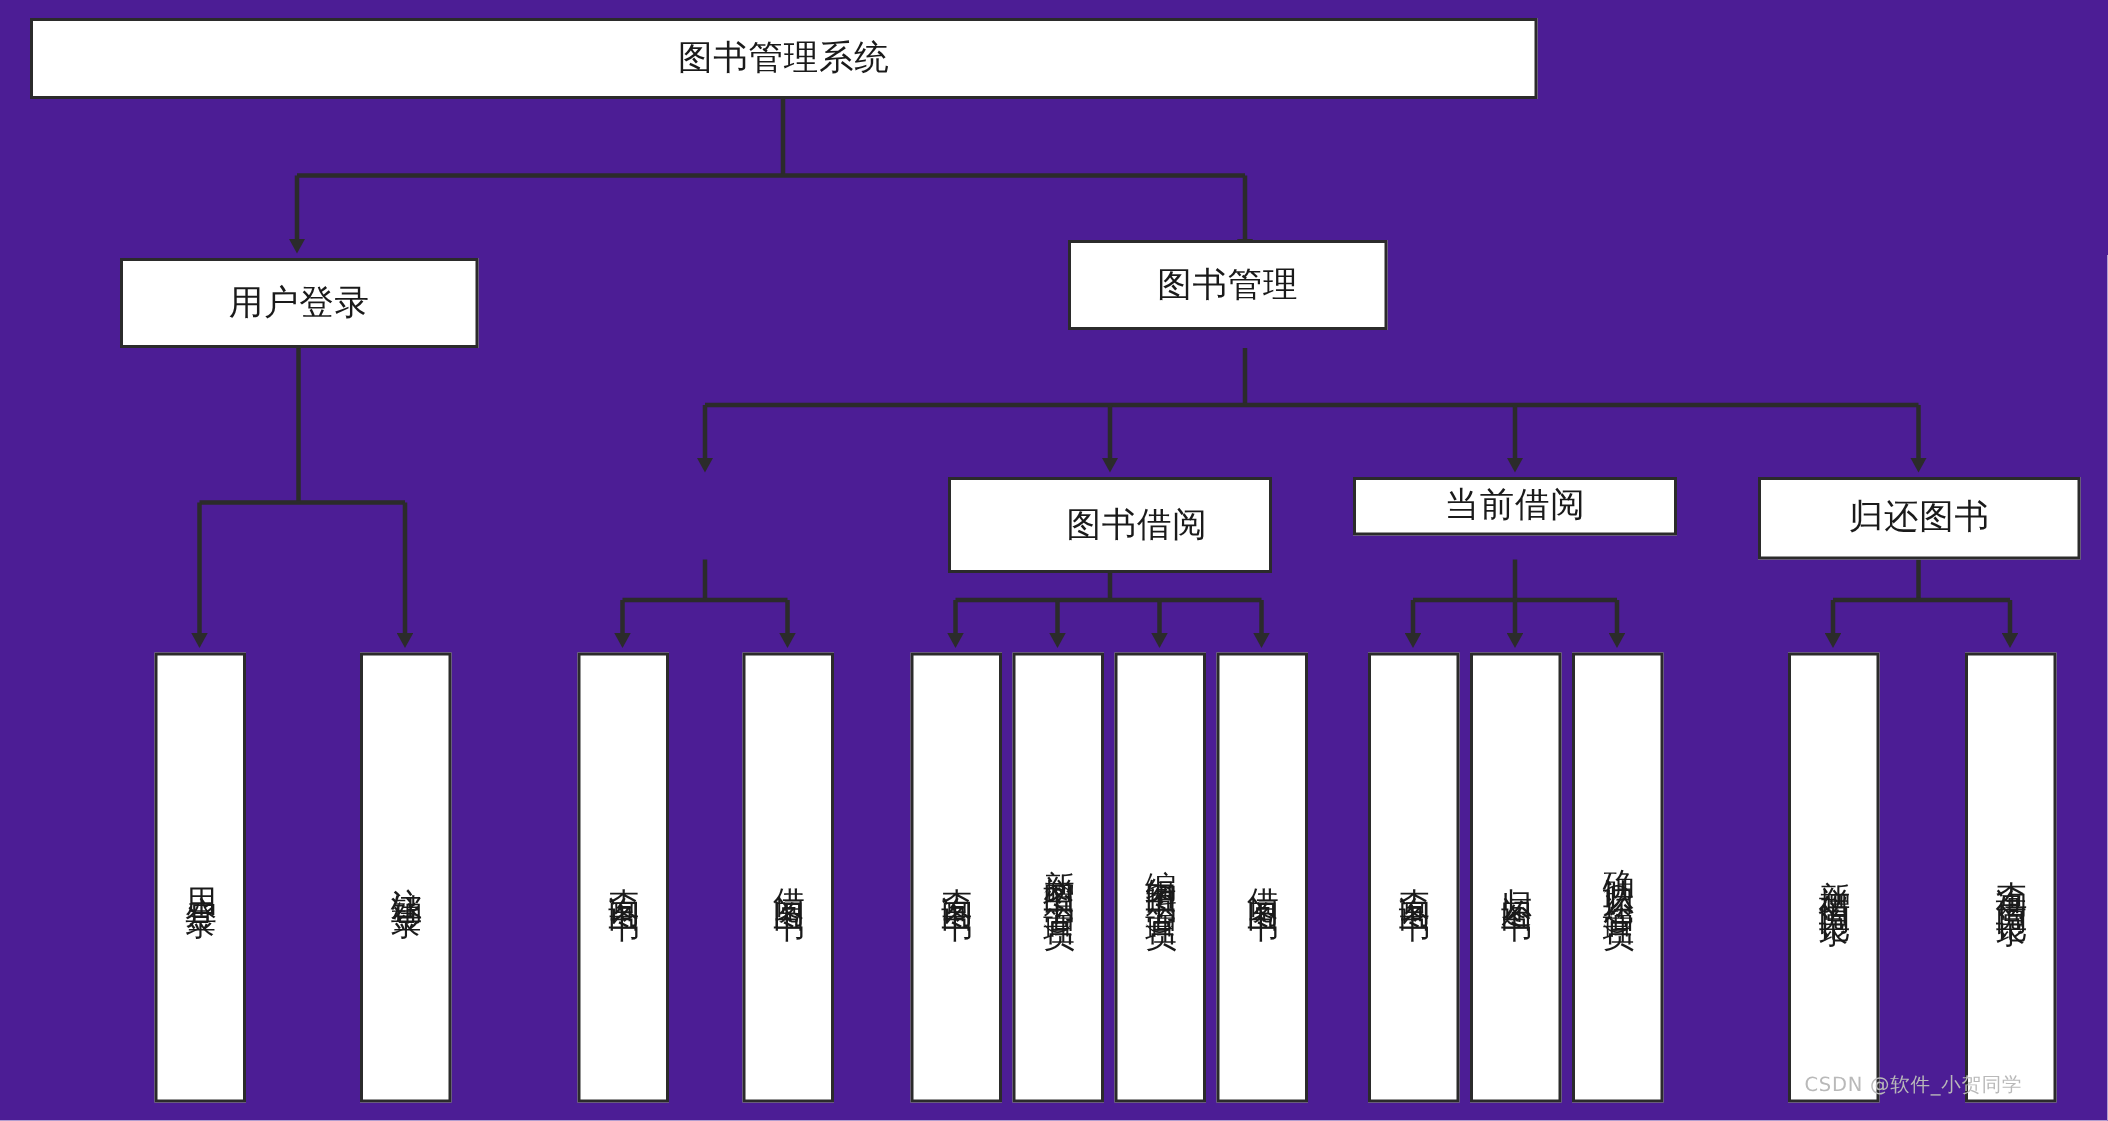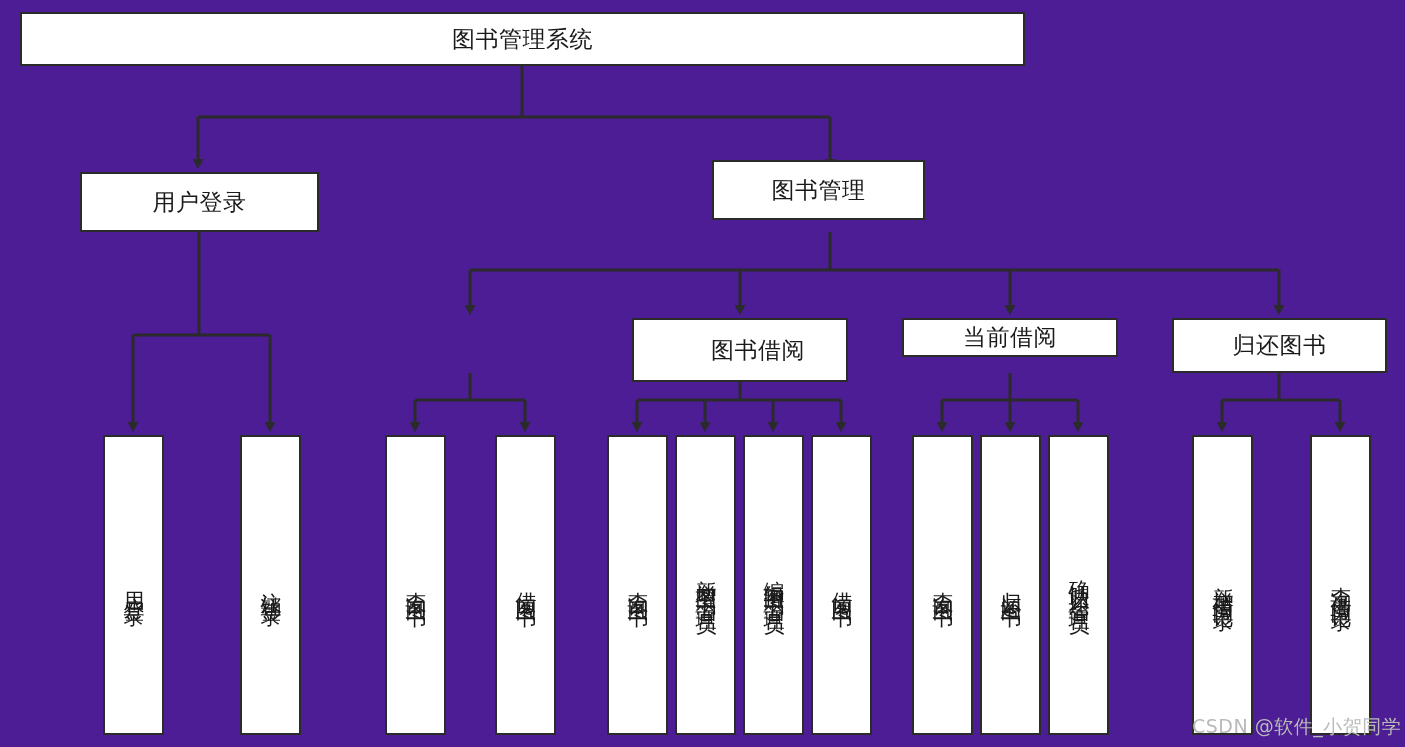--- a/index.html
+++ b/index.html
@@ -57,25 +57,26 @@
   .node.vert .label {
     writing-mode: vertical-rl;
     text-orientation: upright;
     font-size: 21px;
     letter-spacing: 5px;
     line-height: 1;
   }
   #watermark {
     position: absolute;
     color: #b9b9b9;
-    font-size: 19px;
+    font-size: 13px;
     letter-spacing: 0.5px;
     z-index: 5;
     white-space: nowrap;
     font-family: "DejaVu Sans", "Liberation Sans", sans-serif;
+    margin-left: 11px;
   }
 </style>
 </head>
 <body>
 
 <div id="canvas">
 
   <svg id="edges" viewBox="0 0 1405 747" xmlns="http://www.w3.org/2000/svg">
     <defs>
       <marker id="arrow" markerWidth="10" markerHeight="11" refX="1" refY="5.5" orient="auto" markerUnits="userSpaceOnUse">

